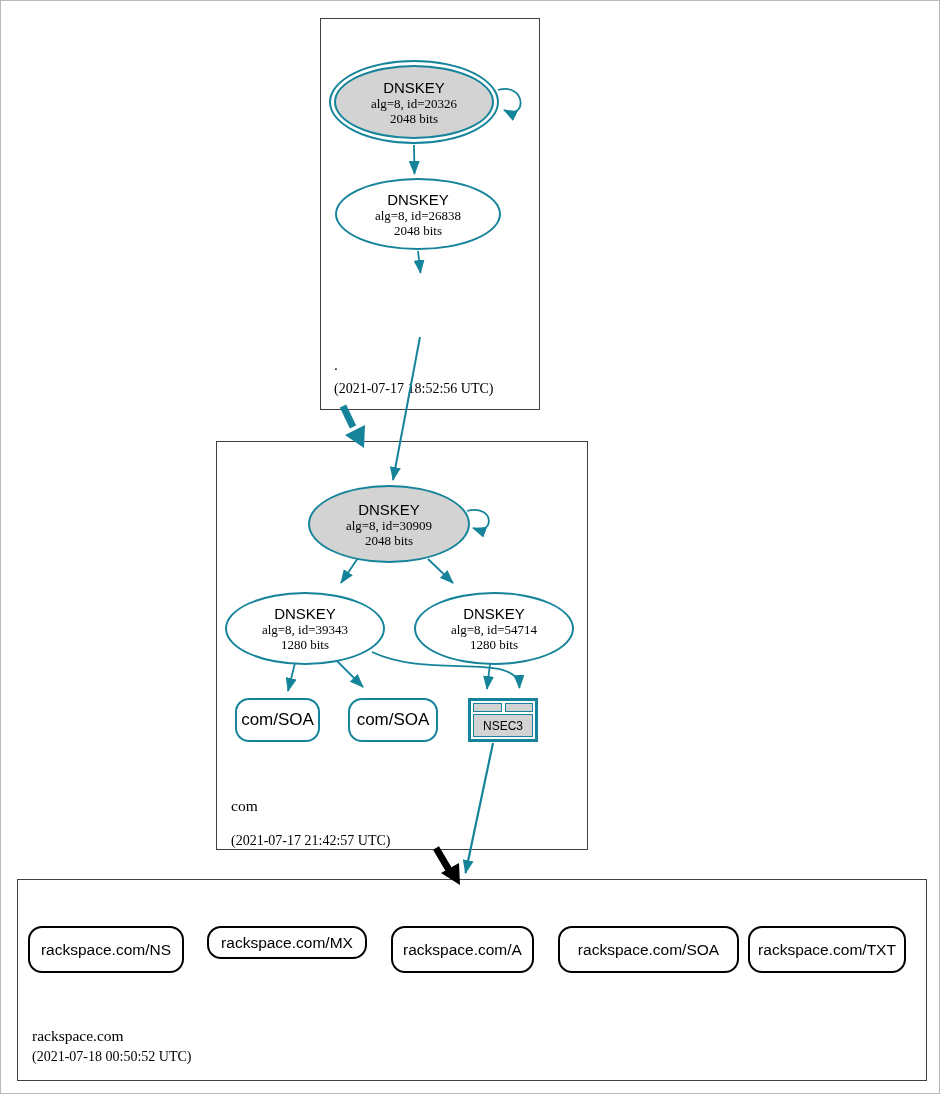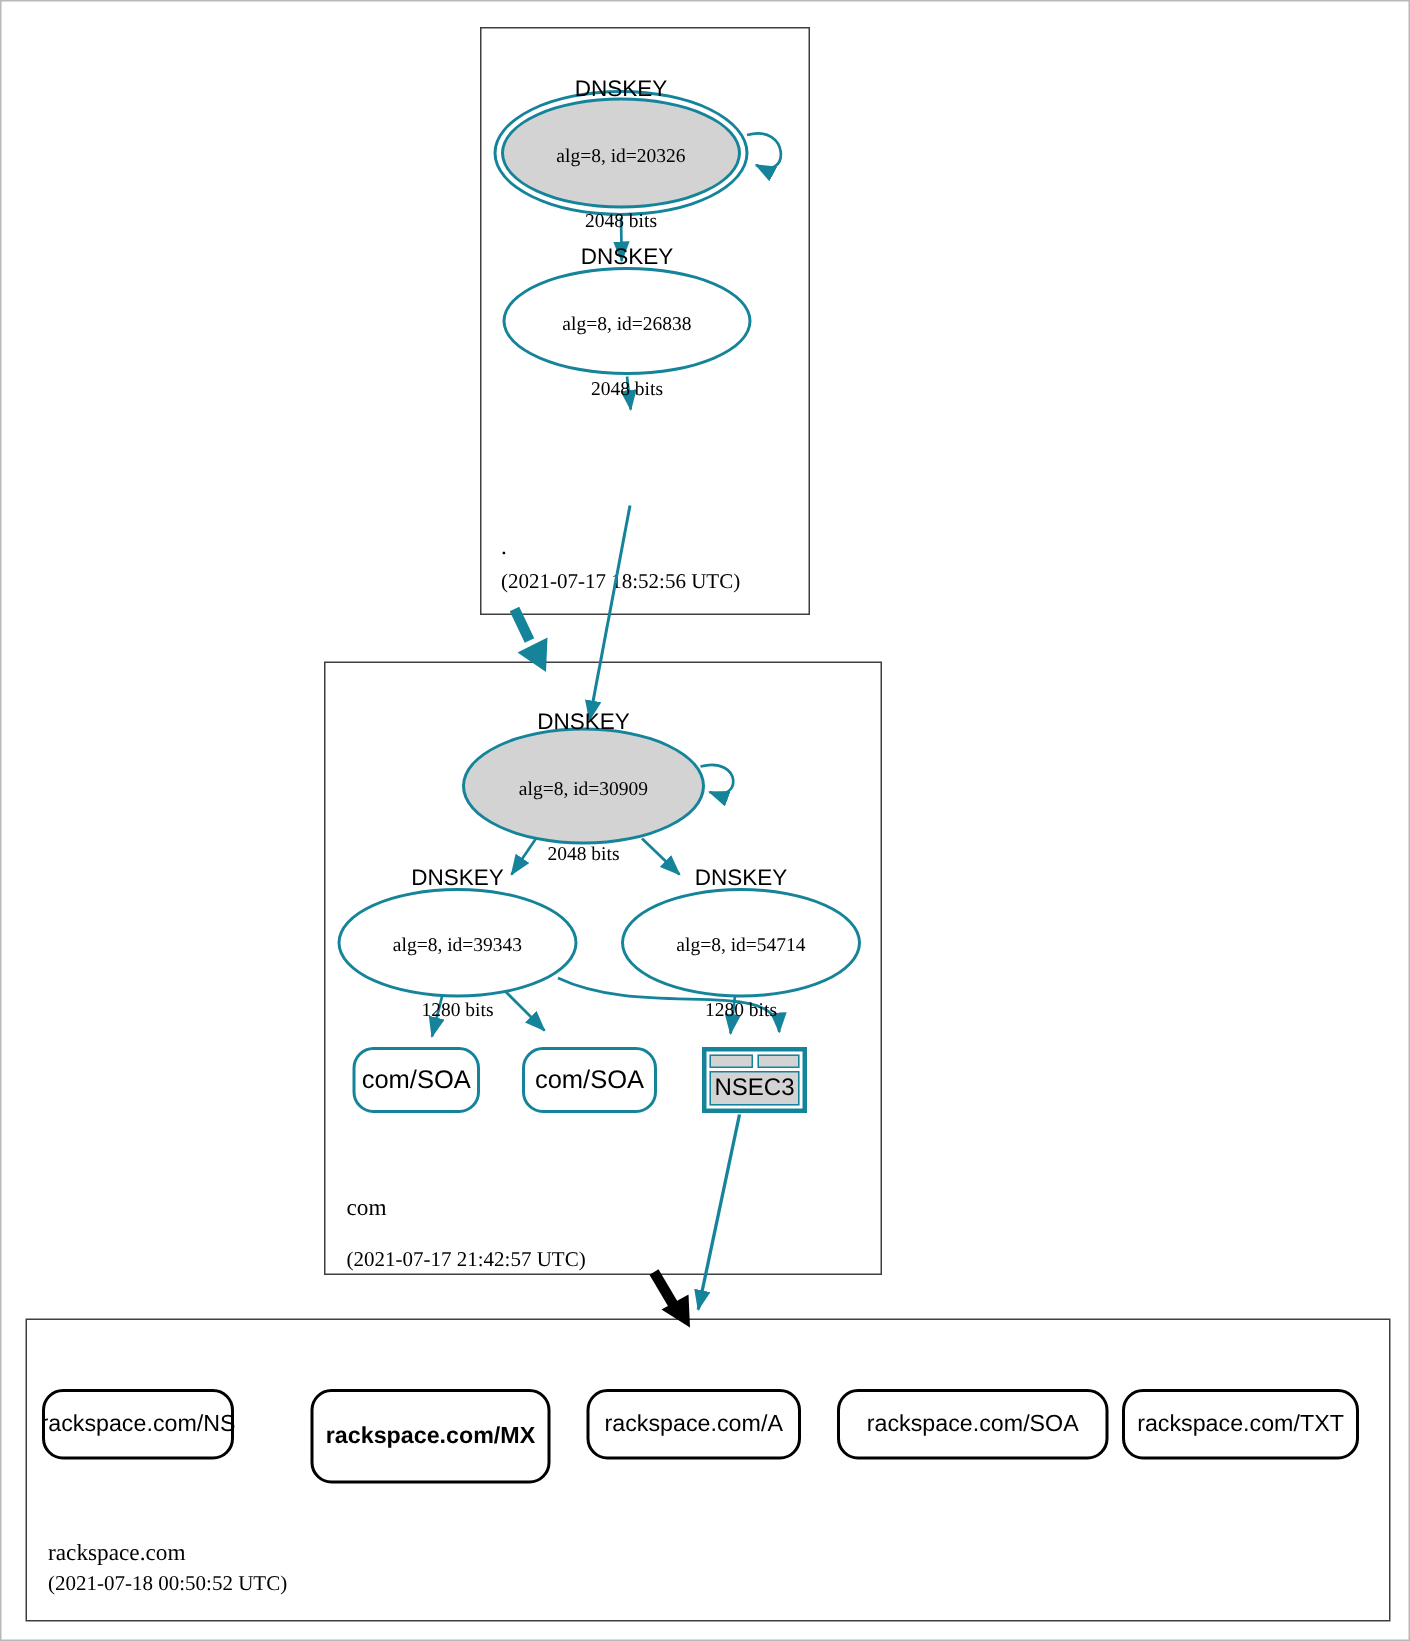--- a/index.html
+++ b/index.html
@@ -30,37 +30,37 @@
   .double-outer{
     border:2px solid #15849a;border-radius:50%;background:#fff;
     display:flex;align-items:stretch;justify-content:stretch;padding:3px;
   }
   .double-inner{
     flex:1;border:2px solid #15849a;border-radius:50%;background:#d3d3d3;
     display:flex;flex-direction:column;align-items:center;justify-content:center;
     text-align:center;
   }
   .n-title{font-size:15px;color:#000000;line-height:17px;}
-  .n-sub{font-family:"Liberation Serif",serif;font-size:13px;color:#000;line-height:15px;margin-top:28px;}
+  .n-sub{font-family:"Liberation Serif",serif;font-size:13px;color:#000;line-height:15px;}
   .rrset{
     border-radius:14px;display:flex;align-items:center;justify-content:center;
     font-size:15.5px;color:#000;background:#fff;white-space:nowrap;
   }
   .rrset.teal{border:2px solid #15849a;font-size:17px;}
   .rrset.black{border:2px solid #000;}
   .nsec3{
     border:3px solid #15849a;background:#fff;padding:2px;
     display:flex;flex-direction:column;gap:2px;
   }
   .nsec3-toprow{display:flex;gap:3px;height:9px;}
   .nsec3-cell{flex:1;background:#d3d3d3;border:1px solid #15849a;}
   .nsec3-main{
     flex:1;background:#d3d3d3;border:1px solid #15849a;
     display:flex;align-items:center;justify-content:center;
-    font-size:16px;color:#000;
+    font-size:12px;color:#000;
   }
 </style>
 </head>
 <body>
 
 <div id="canvas">
 
   <div class="zone" style="left:319px;top:17px;width:218px;height:390px;"></div>
   <div class="zone" style="left:215px;top:440px;width:370px;height:407px;"></div>
   <div class="zone" style="left:16px;top:878px;width:908px;height:200px;"></div>
@@ -149,19 +149,19 @@
   <div class="node rrset teal" style="left:347px;top:697px;width:90px;height:44px;">com/SOA</div>
 
   <div class="node nsec3" style="left:467px;top:697px;width:70px;height:44px;">
     <div class="nsec3-toprow">
       <div class="nsec3-cell"></div>
       <div class="nsec3-cell"></div>
     </div>
     <div class="nsec3-main">NSEC3</div>
   </div>
 
-  <div class="node rrset black" style="left:27px;top:925px;width:128px;height:47px;">rackspace.com/NS</div>
-  <div class="node rrset black" style="left:206px;top:925px;width:160px;height:63px;font-weight:bold;">rackspace.com/MX</div>
+  <div class="node rrset black" style="left:27px;top:925px;width:156px;height:47px;">rackspace.com/NS</div>
+  <div class="node rrset black" style="left:206px;top:925px;width:160px;height:33px;">rackspace.com/MX</div>
   <div class="node rrset black" style="left:390px;top:925px;width:143px;height:47px;">rackspace.com/A</div>
   <div class="node rrset black" style="left:557px;top:925px;width:181px;height:47px;">rackspace.com/SOA</div>
   <div class="node rrset black" style="left:747px;top:925px;width:158px;height:47px;">rackspace.com/TXT</div>
 
 </div>
 
 </body></html>

